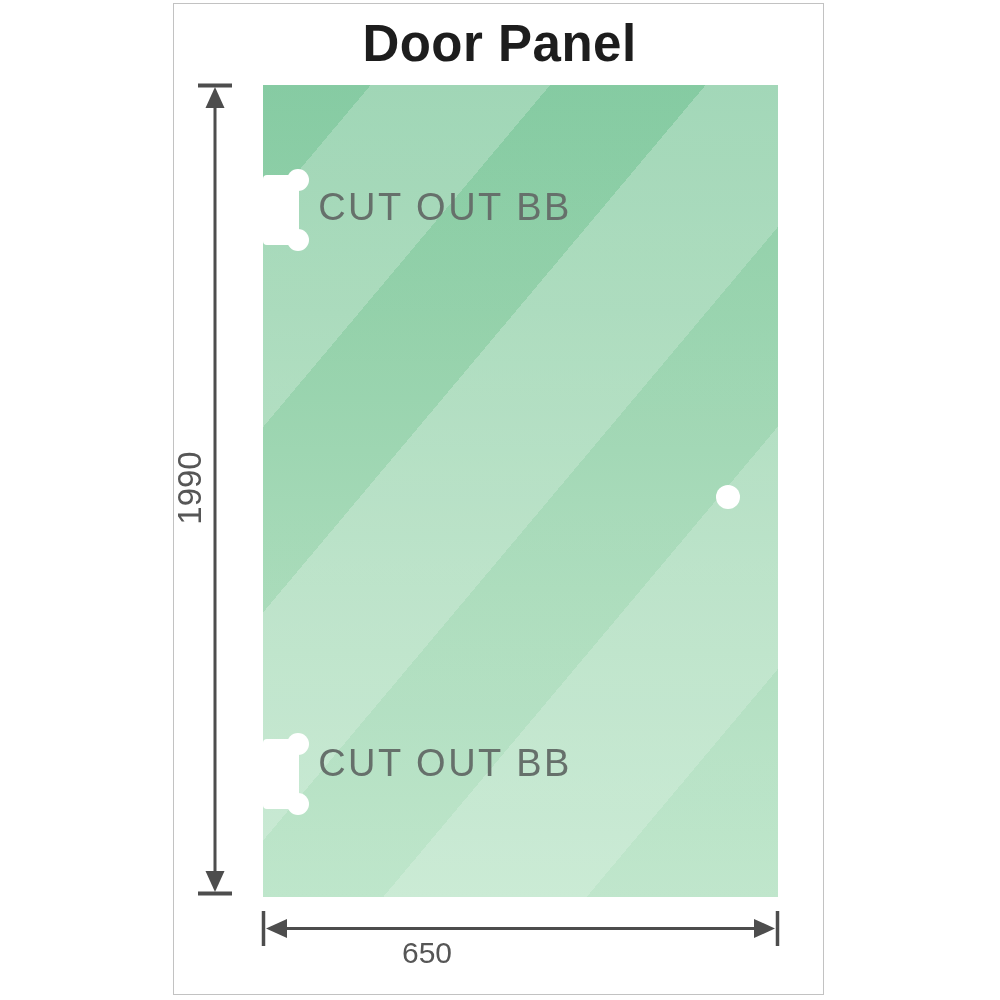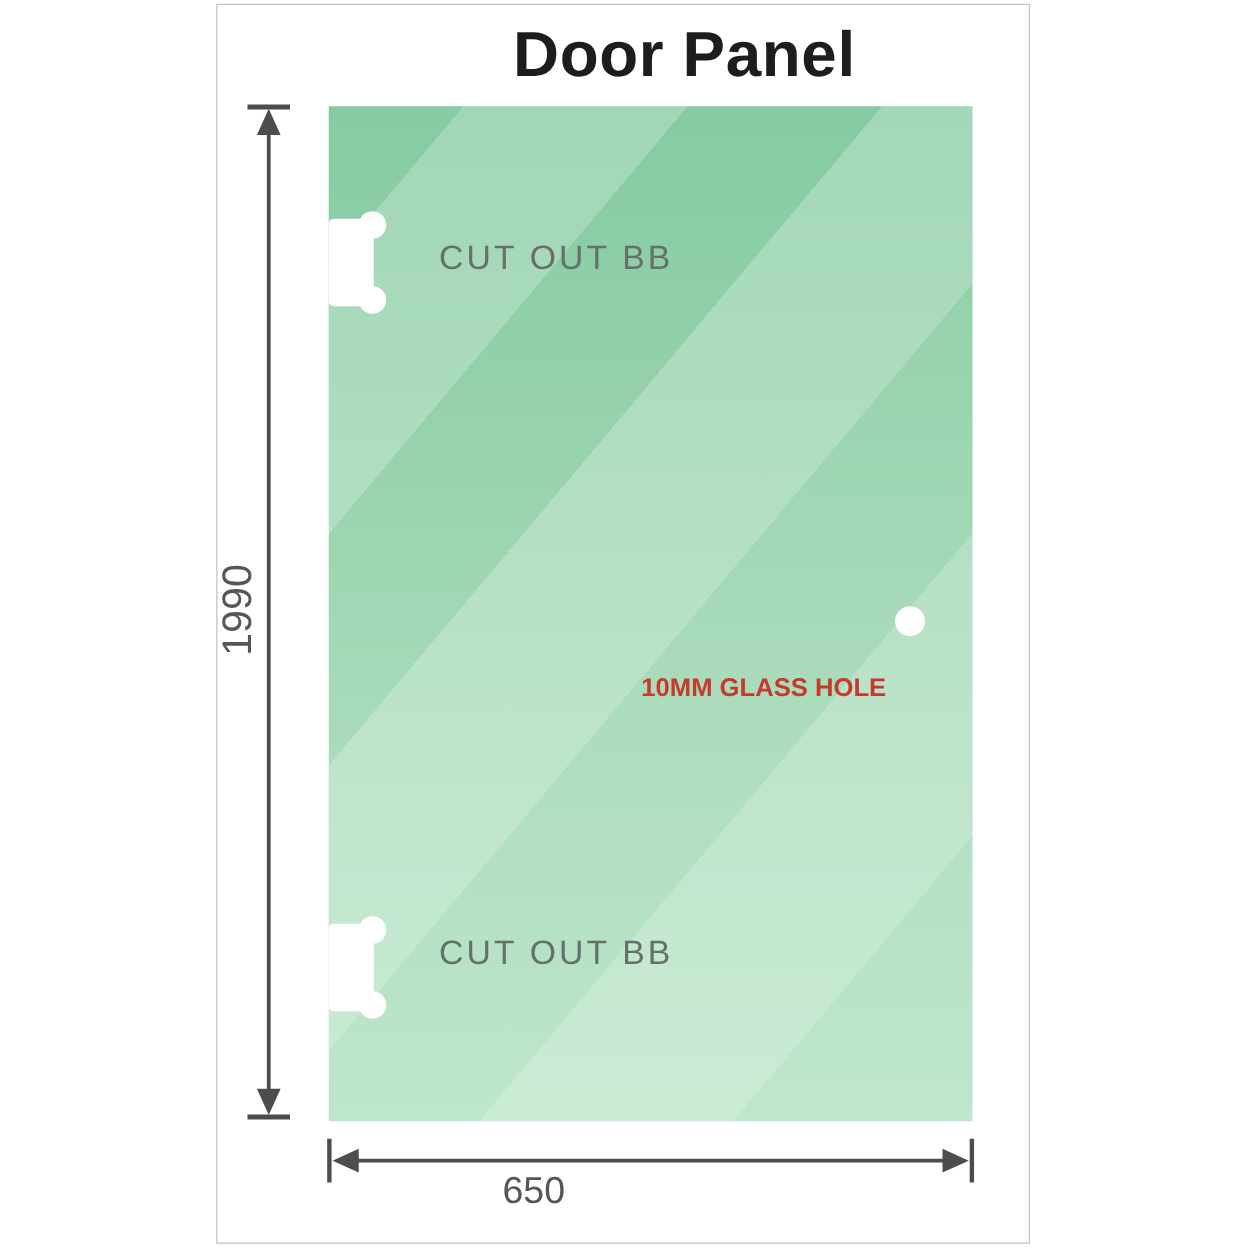--- a/index.html
+++ b/index.html
@@ -25,21 +25,20 @@
   }
   .title{
     position:absolute;
     left:173px; top:14px;
     width:653px;
     text-align:center;
     font-size:51px;
     font-weight:bold;
     letter-spacing:0.5px;
     color:var(--title-black,#1d1d1d);
-    margin-left:48px;
   }
   
   .glass{
     position:absolute;
     left:263px; top:85px;
     width:515px; height:812px;
     background:
       linear-gradient(130deg,
         rgba(255,255,255,0.06) 0%,  rgba(255,255,255,0.06) 9%,
         rgba(255,255,255,0.26) 9%,  rgba(255,255,255,0.26) 24%,
@@ -62,21 +61,21 @@
   }
   .cutout svg{ display:block; }
   .cutout-shape{ fill:#ffffff; }
   .cutout-top{ top:168px; }
   .cutout-bottom{ top:732px; }
 
   .cutout-label{
     position:absolute;
     left:445px;
     transform:translate(-50%,-50%);
-    font-size:27px;
+    font-size:38px;
     letter-spacing:2.5px;
     color:var(--cutout-text,#66706b);
     white-space:nowrap;
   }
   .cutout-label-top{ top:207px; }
   .cutout-label-bottom{ top:763px; }
 
   .glass-hole{
     position:absolute;
     left:716px; top:485px;
@@ -146,21 +145,20 @@
       <circle class="cutout-shape" cx="35" cy="72" r="11"></circle>
     </svg>
   </div>
 
   <div class="cutout-label cutout-label-top">CUT OUT BB</div>
 
   <div class="cutout-label cutout-label-bottom">CUT OUT BB</div>
 
   <div class="glass-hole"></div>
 
-  <div class="hole-label">10MM GLASS HOLE</div>
 
   <svg class="dims" viewBox="0 0 1000 1000">
 
     <g>
       <line class="dim-stroke" x1="198" y1="85.5" x2="232" y2="85.5" stroke-width="4"></line>
       <line class="dim-stroke" x1="198" y1="893.5" x2="232" y2="893.5" stroke-width="4"></line>
       <line class="dim-stroke" x1="215" y1="100" x2="215" y2="879" stroke-width="3"></line>
       <polygon class="dim-fill" points="215,87 205.5,108 224.5,108"></polygon>
       <polygon class="dim-fill" points="215,892 205.5,871 224.5,871"></polygon>
     </g>

